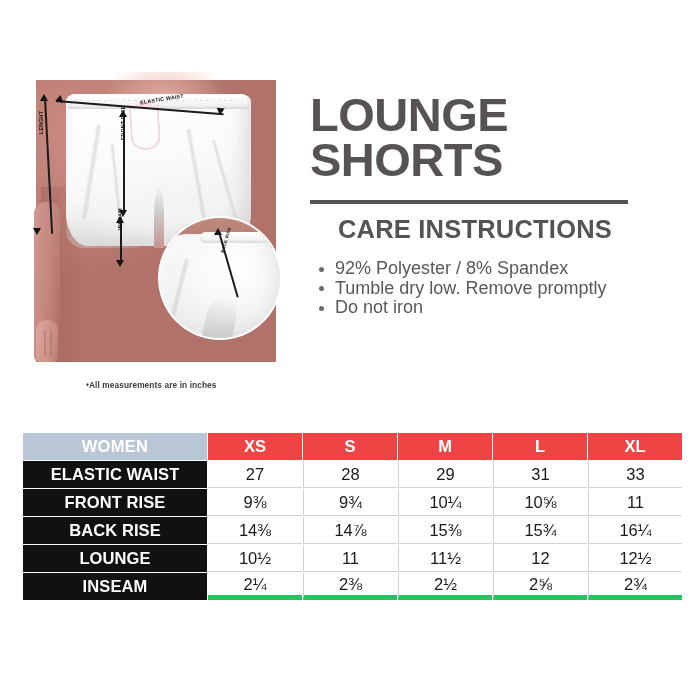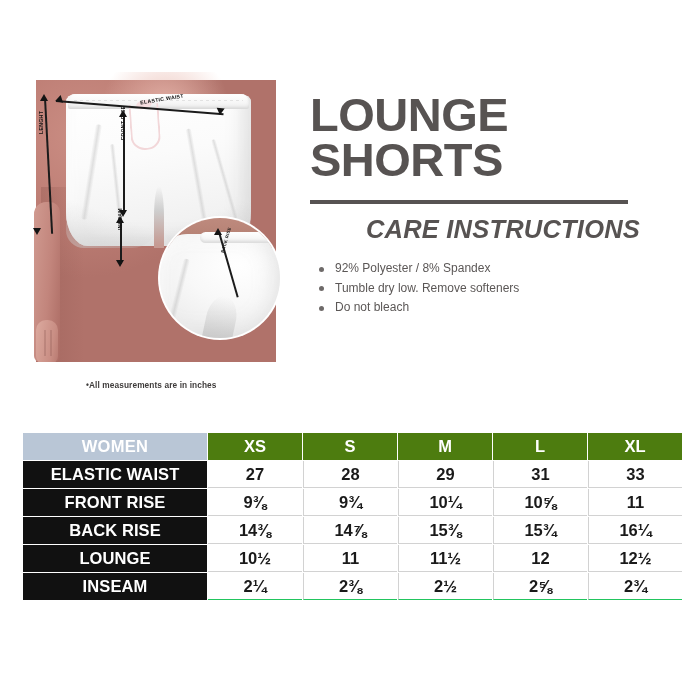--- a/index.html
+++ b/index.html
@@ -298,37 +298,36 @@
   .title-rule {
     position:absolute;
     left:310px; top:200px;
     width:318px; height:4px;
     background:#575352;
   }
   .sub-title {
     position:absolute;
     left:310px; top:215px;
     width:330px;
-    text-align:right;
+    text-align:center;
     font-size:25.5px;
     font-weight:bold;
     color:#575352;
     letter-spacing:.2px;
-    font-style:italic;
   }
   .care-list {
     position:absolute;
     left:316px; top:259px;
     width:330px;
     list-style:none;
   }
   .care-list li {
     position:relative;
     padding-left:19px;
-    font-size:12px;
+    font-size:18px;
     color:#5b5756;
     line-height:19.6px;
   }
   .care-list li:before {
     content:"";
     position:absolute;
     left:3px; top:7.5px;
     width:5px; height:5px;
     border-radius:50%;
     background:#6e6a69;
@@ -355,40 +354,40 @@
   .size-table col.c-size  { width:94px; }
 
   .th-women {
     background:#b9c6d6;
     color:#ffffff;
     font-weight:bold;
     font-size:20px;
     letter-spacing:.3px;
   }
   .th-size {
-    background:#4d7c0f;
+    background:#ef4444;
     color:#ffffff;
     font-weight:bold;
     font-size:20px;
   }
   .td-label {
     background:#111111;
     color:#ffffff;
     font-weight:bold;
     font-size:18.5px;
     letter-spacing:.1px;
   }
   .td-val {
     background:#ffffff;
     color:#1a1a1a;
-    font-weight:bold;
+    font-weight:normal;
     font-size:18px;
     border-bottom:1px solid #d2d2d2;
   }
-  .size-table tr:last-child .td-val { border-bottom:1px solid #22c55e; }
+  .size-table tr:last-child .td-val { border-bottom:5px solid #22c55e; }
   .td-val + .td-val { border-left:1px solid #d2d2d2; }
 </style>
 </head>
 <body>
 
 <div id="page">
 
   <div class="photo-block">
     <div class="photo-frame">
       <div class="skin"></div>
@@ -457,22 +456,22 @@
 
   <div class="title-block">
     <div class="title">LOUNGE</div>
     <div class="title">SHORTS</div>
   </div>
   <div class="title-rule"></div>
   <div class="sub-title">CARE INSTRUCTIONS</div>
 
   <ul class="care-list">
     <li>92% Polyester / 8% Spandex</li>
-    <li>Tumble dry low. Remove softeners</li>
-    <li>Do not bleach</li>
+    <li>Tumble dry low. Remove promptly</li>
+    <li>Do not iron</li>
   </ul>
 
   <table class="size-table">
     <colgroup>
       <col class="c-label">
         <col class="c-size">
         <col class="c-size">
       <col class="c-size">
         <col class="c-size">
         <col class="c-size">

